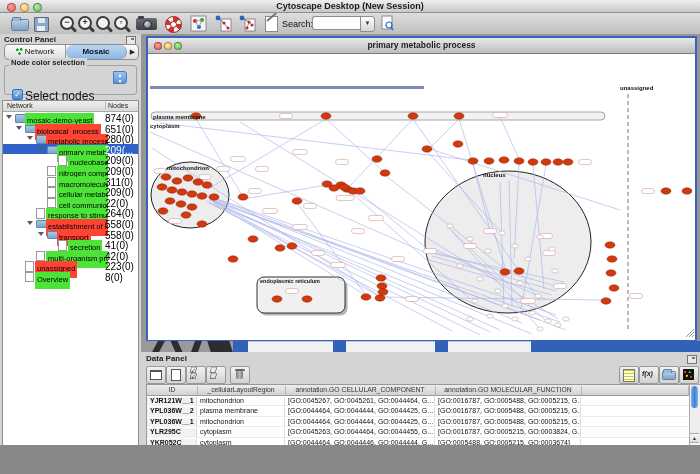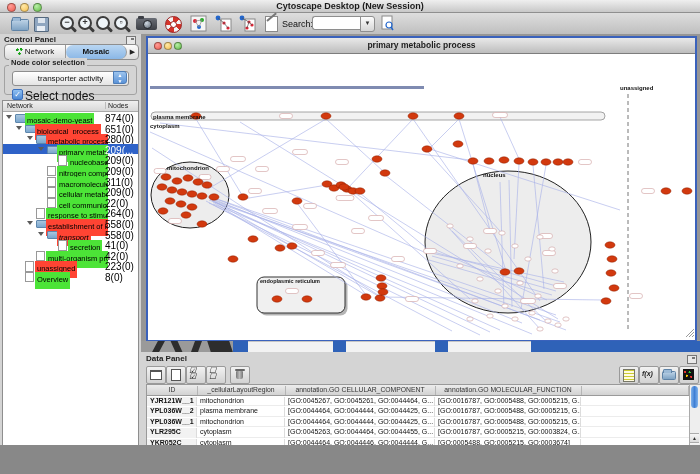--- a/index.html
+++ b/index.html
@@ -232,21 +232,20 @@
   <div id="cpanel" class="abs">
     <span class="ptitle abs" style="left:4px;top:1px">Control Panel</span>
     <span class="floatico" style="left:126px;top:2px"></span>
     <div id="cp-tabs" class="abs">
       <span class="cp-tab"><span class="netglyph"></span><span>Network</span></span>
       <span class="cp-tab sel"><span>Mosaic</span></span>
       <span class="cp-tab-arrow">▶</span>
     </div>
     <div id="ncs-box" class="abs"></div>
     <span id="ncs-legend" class="abs">Node color selection</span>
-    <div id="ncs-combo" class="abs">transporter activity</div>
     <div id="ncs-combo-btn" class="abs">▲<br>▼</div>
     <div id="ncs-check" class="abs">✓</div>
     <span id="ncs-check-label" class="abs">Select nodes</span>
     <div id="tree-box" class="abs">
       <div id="tree-head">
         <span style="left:4px">Network</span>
         <span style="left:102px;border-left:1px solid #bbb;padding-left:2px">Nodes</span>
       </div>
       <div id="tree-body">
           <div class="trow">
@@ -305,21 +304,21 @@
           </div>
           <div class="trow">
             <span class="tri" style="left: 24px;"></span>
             <span class="folder" style="left: 33px;"></span>
             <span class="tlabel red" style="left: 43px; max-width: 58px;">establishment of lo</span>
             <span class="tcount">558(0)</span>
           </div>
           <div class="trow">
             <span class="tri" style="left: 35px;"></span>
             <span class="folder" style="left: 44px;"></span>
-            <span class="tlabel red" style="left: 54px; max-width: 47px; font-style: italic;">transport</span>
+            <span class="tlabel red" style="left: 54px; max-width: 47px;">transport</span>
             <span class="tcount">558(0)</span>
           </div>
           <div class="trow">
             <span class="file" style="left: 55px;"></span>
             <span class="tlabel green" style="left: 65px; max-width: 36px;">secretion</span>
             <span class="tcount">41(0)</span>
           </div>
           <div class="trow">
             <span class="file" style="left: 33px;"></span>
             <span class="tlabel green" style="left: 43px; max-width: 58px;">multi-organism pro</span>

